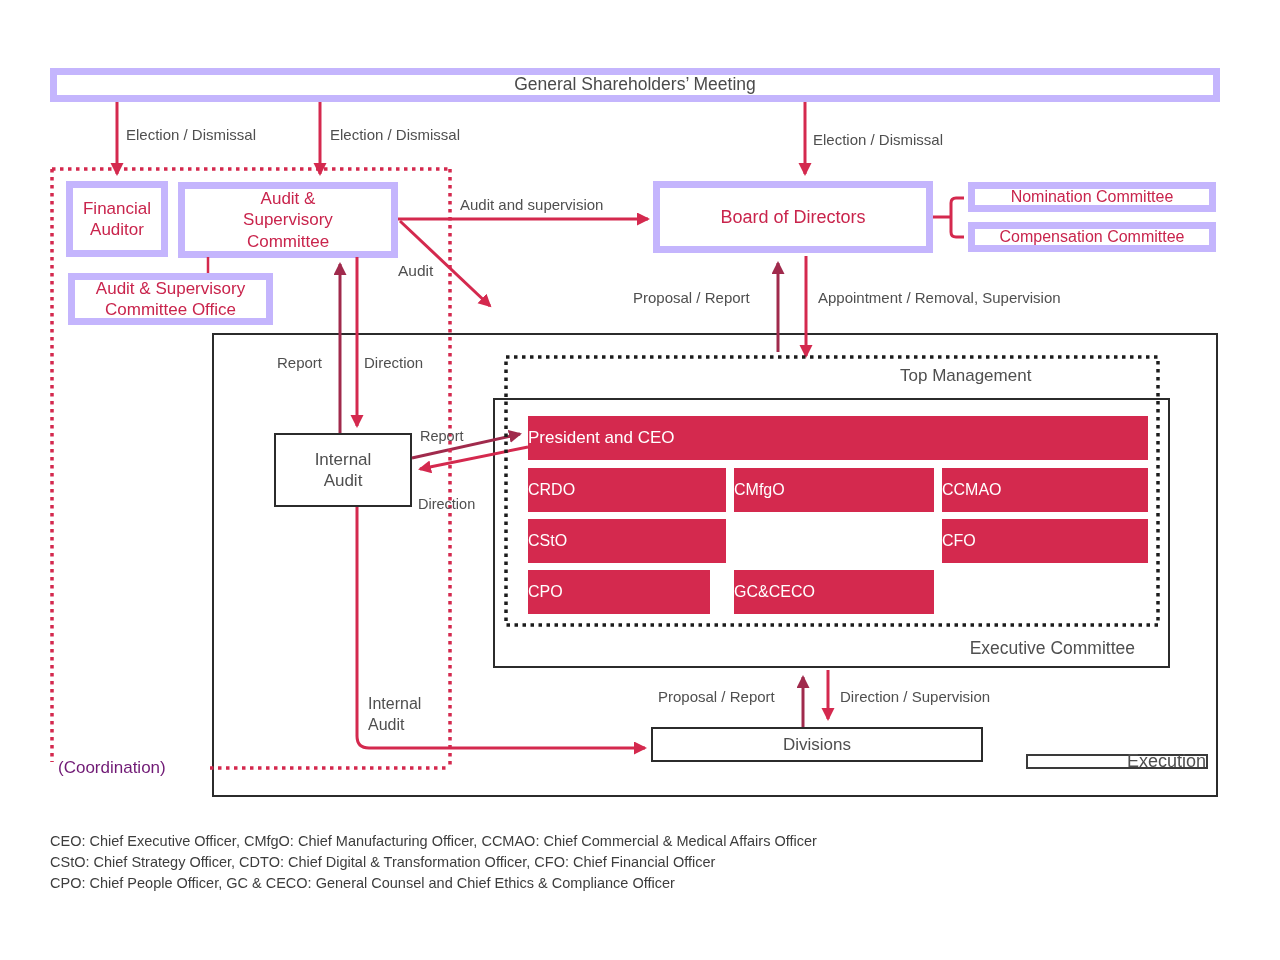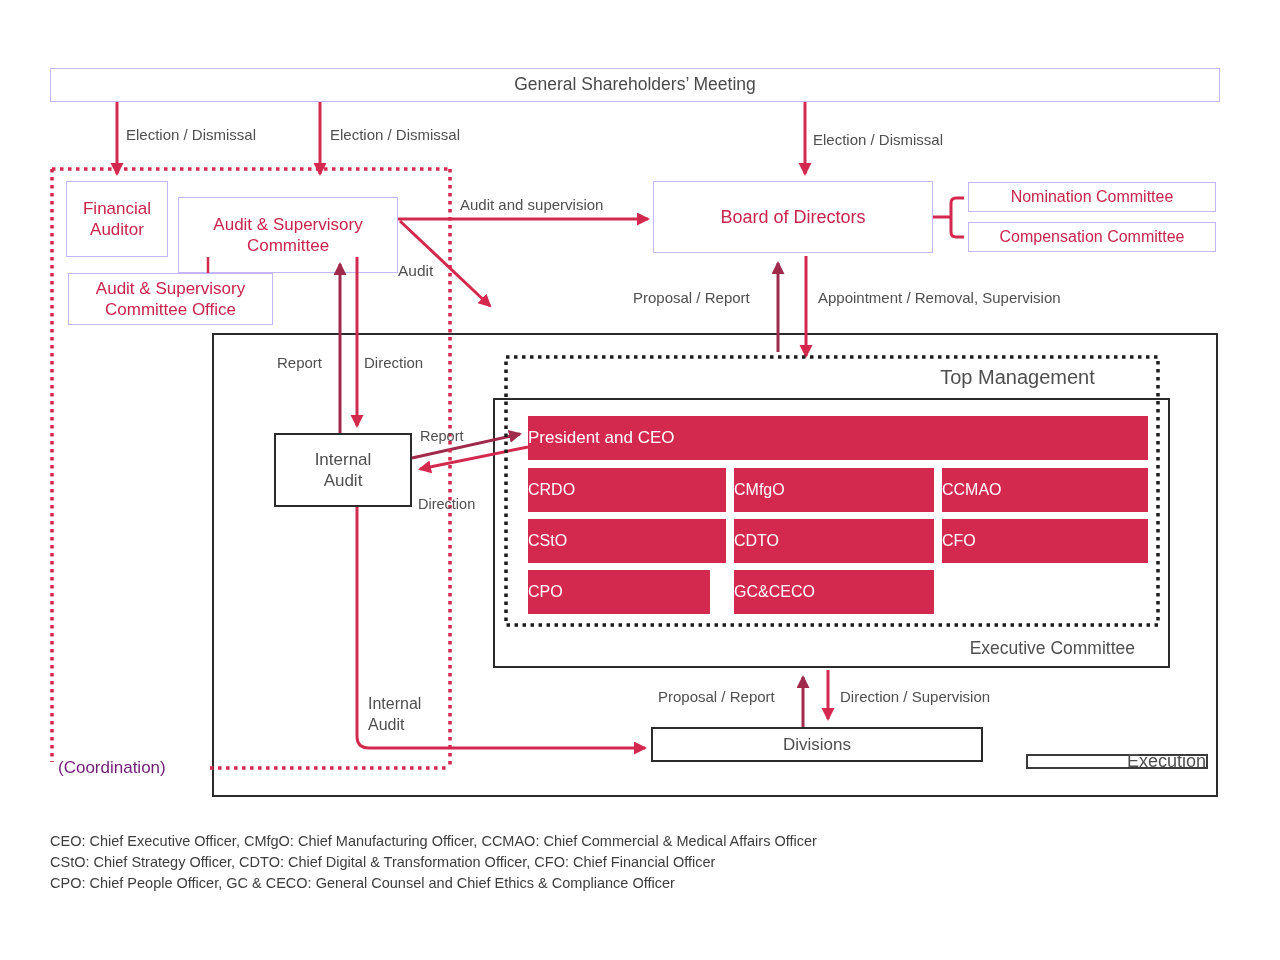--- a/index.html
+++ b/index.html
@@ -2,21 +2,21 @@
 <html><head>
 <meta charset="utf-8">
 <style>
   html,body{margin:0;padding:0;background:#ffffff;}
   #canvas{
     position:relative;width:1280px;height:960px;background:#ffffff;
     font-family:"Liberation Sans","DejaVu Sans",sans-serif;overflow:hidden;
   }
   .abs{position:absolute;box-sizing:border-box;}
   
-  .rbox{border:1px solid #c4b5fd;color:#c9244c;background:#ffffff;
+  .rbox{border:7px solid #c4b5fd;color:#c9244c;background:#ffffff;
         display:flex;align-items:center;justify-content:center;text-align:center;
         line-height:1.25;z-index:2;}
   .kbox{border:2px solid #2b2b2b;color:#4f4f4f;background:transparent;
         display:flex;align-items:center;justify-content:center;text-align:center;
         line-height:1.25;z-index:2;}
   .fill{background:#d4294e;color:#ffffff;border:none;
         display:flex;align-items:center;justify-content:flex-start;text-align:center;z-index:2;}
   .lbl{color:#4f4f4f;font-size:15px;white-space:nowrap;z-index:6;}
   .lbl2{color:#4f4f4f;font-size:15px;z-index:6;line-height:1.3;}
   #svg-overlay{position:absolute;left:0;top:0;z-index:5;pointer-events:none;}
@@ -72,21 +72,21 @@
   </svg>
 
   <div class="abs rbox" style="left:50px;top:68px;width:1170px;height:34px;font-size:17.5px;color:#4a4a4a;">
     <span>General Shareholders’ Meeting</span>
   </div>
 
   <div class="abs rbox" style="left:66px;top:181px;width:102px;height:76px;font-size:17px;">
     <span>Financial Auditor</span>
   </div>
 
-  <div class="abs rbox" style="left:178px;top:197px;width:220px;height:76px;font-size:17px;padding:0 30px;">
+  <div class="abs rbox" style="left:178px;top:182px;width:220px;height:76px;font-size:17px;padding:0 30px;">
     <span>Audit &amp; Supervisory Committee</span>
   </div>
 
   <div class="abs rbox" style="left:68px;top:273px;width:205px;height:52px;font-size:17px;">
     <span>Audit &amp; Supervisory Committee Office</span>
   </div>
 
   <div class="abs rbox" style="left:653px;top:181px;width:280px;height:72px;font-size:18px;">
     <span>Board of Directors</span>
   </div>
@@ -96,41 +96,38 @@
   </div>
 
   <div class="abs rbox" style="left:968px;top:222px;width:248px;height:30px;font-size:16px;">
     <span>Compensation Committee</span>
   </div>
 
   <div class="abs" style="left:212px;top:333px;width:1006px;height:464px;border:2px solid #2b2b2b;z-index:1;"></div>
 
   <div class="abs" style="left:493px;top:398px;width:677px;height:270px;border:2.5px solid #2b2b2b;z-index:1;"></div>
 
-  <div class="abs lbl" style="left:900px;top:366px;width:235px;text-align:center;font-size:20px;">Top Management</div>
+  <div class="abs lbl" style="left:900px;top:366px;width:235px;text-align:left;font-size:17px;">Top Management</div>
 
   <div class="abs lbl" style="left:900px;top:638px;width:235px;text-align:right;font-size:17.5px;">Executive Committee</div>
 
   <div class="abs fill" style="left:528px;top:416px;width:620px;height:44px;font-size:17px;">
     <span>President and CEO</span>
   </div>
   <div class="abs fill" style="left:528px;top:468px;width:198px;height:44px;font-size:16px;">
       <span>CRDO</span>
     </div>
   <div class="abs fill" style="left:734px;top:468px;width:200px;height:44px;font-size:16px;">
       <span>CMfgO</span>
     </div>
   <div class="abs fill" style="left:942px;top:468px;width:206px;height:44px;font-size:16px;">
       <span>CCMAO</span>
     </div>
   <div class="abs fill" style="left:528px;top:519px;width:198px;height:44px;font-size:16px;">
       <span>CStO</span>
-    </div>
-  <div class="abs fill" style="left:734px;top:519px;width:200px;height:44px;font-size:16px;">
-      <span>CDTO</span>
     </div>
   <div class="abs fill" style="left:942px;top:519px;width:206px;height:44px;font-size:16px;">
       <span>CFO</span>
     </div>
   <div class="abs fill" style="left:528px;top:570px;width:182px;height:44px;font-size:16px;">
       <span>CPO</span>
     </div>
   <div class="abs fill" style="left:734px;top:570px;width:200px;height:44px;font-size:16px;">
       <span>GC&amp;CECO</span>
     </div>

